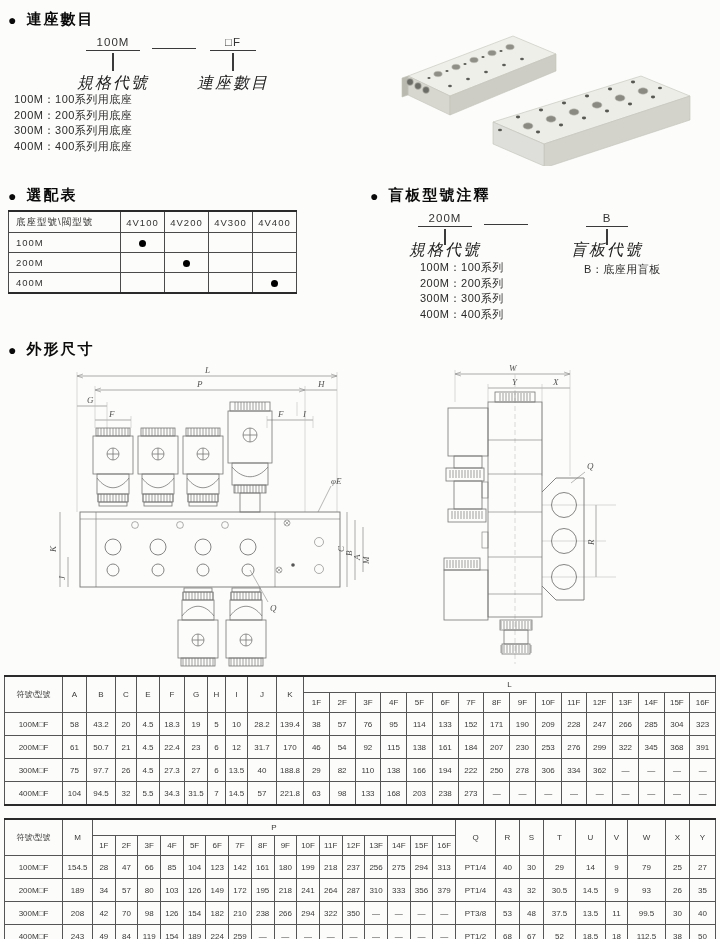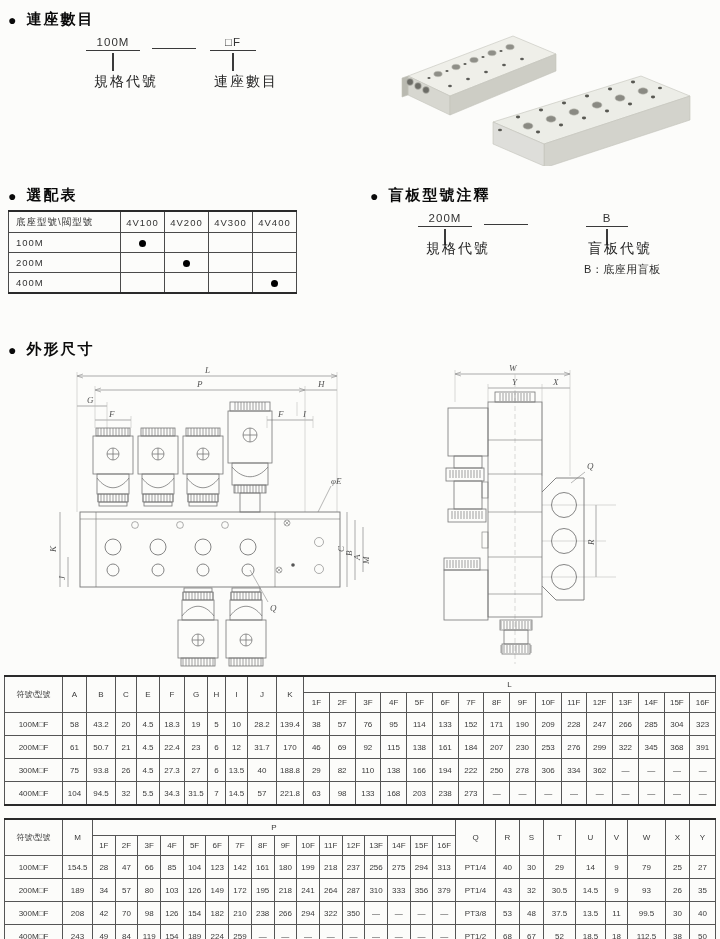--- a/index.html
+++ b/index.html
@@ -5,21 +5,21 @@
   html,body{margin:0;padding:0;background:#ffffff;}
   #page{position:relative;width:720px;height:939px;background:#fcfcfa;overflow:hidden;
         font-family:"Liberation Sans","DejaVu Sans",sans-serif;color:#222;}
   .sec-head{position:absolute;display:flex;align-items:center;gap:8px;font-weight:bold;
             font-size:15px;letter-spacing:2px;color:#0a0a0a;}
   .sec-head .bullet{font-size:14px;line-height:1;}
   .code{position:absolute;font-size:11.5px;letter-spacing:1px;text-align:center;color:#333;
         border-bottom:1.5px solid #3a3a3a;padding-bottom:2px;}
   .dash{position:absolute;border-top:1.5px solid #3a3a3a;height:0;}
   .stem{position:absolute;width:1.5px;background:#3a3a3a;}
-  .dlabel{position:absolute;font-size:14px;letter-spacing:2px;color:#222;text-align:right;}
+  .dlabel{position:absolute;font-size:16px;letter-spacing:2px;color:#222;text-align:center;font-style:italic;}
   .plist{position:absolute;font-size:11px;line-height:15.5px;color:#2a2a2a;letter-spacing:0.5px;white-space:nowrap;}
   
   .ctable{position:absolute;border-collapse:collapse;table-layout:fixed;font-size:9.5px;color:#333;
           border-top:2px solid #2a2a2a;border-bottom:2px solid #2a2a2a;}
   .ctable th,.ctable td{border:1px solid #4a4a4a;font-weight:normal;text-align:center;padding:0;}
   .ctable th{height:20px;letter-spacing:1px;}
   .ctable td,.ctable tbody th{height:19px;}
   .ctable .rowlab{text-align:left;padding-left:7px;letter-spacing:1px;}
   .dot{display:inline-block;width:7px;height:7px;border-radius:50%;background:#000;vertical-align:middle;}
   
@@ -42,20 +42,26 @@
     <span class="bullet">●</span>
     <span>連座數目</span>
   </div>
   <div class="code" style="left:86px;top:36px;width:54px">100M</div>
   <div class="dash" style="left:152px;top:48px;width:44px"></div>
   <div class="code" style="left:210px;top:36px;width:46px">□F</div>
   <div class="stem" style="left:112px;top:53px;height:18px"></div>
   <div class="stem" style="left:232px;top:53px;height:18px"></div>
   <div class="dlabel" style="left:68px;top:73px;width:90px">規格代號</div>
   <div class="dlabel" style="left:188px;top:73px;width:90px">連座數目</div>
+  <div class="plist" style="left:14px;top:92px">
+      <div>100M：100系列用底座</div>
+      <div>200M：200系列用底座</div>
+      <div>300M：300系列用底座</div>
+      <div>400M：400系列用底座</div>
+    </div>
 
   <svg style="left:398px;top:14px" width="316" height="152" viewBox="0 0 316 152">
     <g stroke="#c2c2ba" stroke-width="0.6">
 
       <polygon points="10,62 115,22 158,40 52,82" fill="#efefe9"></polygon>
       <polygon points="10,62 52,82 52,101 10,81" fill="#d7d7d0"></polygon>
       <polygon points="52,82 158,40 158,57 52,101" fill="#cdcdc5"></polygon>
       <polygon points="4,64 10,62 10,81 4,83" fill="#b9b9b0"></polygon>
       <circle cx="12" cy="68" r="3.4" fill="#6c6c66"></circle>
       <circle cx="20" cy="72" r="3.4" fill="#6c6c66"></circle>
@@ -160,20 +166,26 @@
     <span class="bullet">●</span>
     <span>盲板型號注釋</span>
   </div>
   <div class="code" style="left:418px;top:212px;width:54px">200M</div>
   <div class="dash" style="left:484px;top:224px;width:44px"></div>
   <div class="code" style="left:586px;top:212px;width:42px">B</div>
   <div class="stem" style="left:444px;top:229px;height:16px"></div>
   <div class="stem" style="left:606px;top:229px;height:16px"></div>
   <div class="dlabel" style="left:400px;top:240px;width:90px">規格代號</div>
   <div class="dlabel" style="left:562px;top:240px;width:90px">盲板代號</div>
+  <div class="plist" style="left:420px;top:260px">
+      <div>100M：100系列</div>
+      <div>200M：200系列</div>
+      <div>300M：300系列</div>
+      <div>400M：400系列</div>
+    </div>
   <div class="plist" style="left:584px;top:262px">
       <div>B：底座用盲板</div>
     </div>
 
   <div class="sec-head" style="left:8px;top:340px">
     <span class="bullet">●</span>
     <span>外形尺寸</span>
   </div>
 
   <svg style="left:35px;top:362px" width="335" height="308" viewBox="0 0 335 308">
@@ -414,40 +426,40 @@
           <td>50.7</td>
           <td>21</td>
           <td>4.5</td>
           <td>22.4</td>
           <td>23</td>
           <td>6</td>
           <td>12</td>
           <td>31.7</td>
           <td>170</td>
           <td>46</td>
-          <td>69</td>
+          <td>54</td>
           <td>92</td>
           <td>115</td>
           <td>138</td>
           <td>161</td>
           <td>184</td>
           <td>207</td>
           <td>230</td>
           <td>253</td>
           <td>276</td>
           <td>299</td>
           <td>322</td>
           <td>345</td>
           <td>368</td>
           <td>391</td>
         </tr>
         <tr>
           <th>300M□F</th>
           <td>75</td>
-          <td>93.8</td>
+          <td>97.7</td>
           <td>26</td>
           <td>4.5</td>
           <td>27.3</td>
           <td>27</td>
           <td>6</td>
           <td>13.5</td>
           <td>40</td>
           <td>188.8</td>
           <td>29</td>
           <td>82</td>

